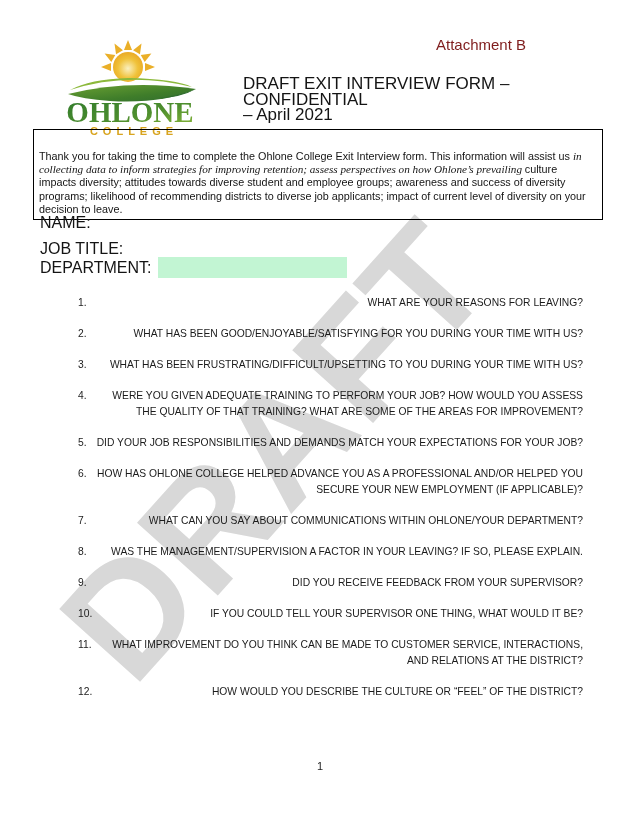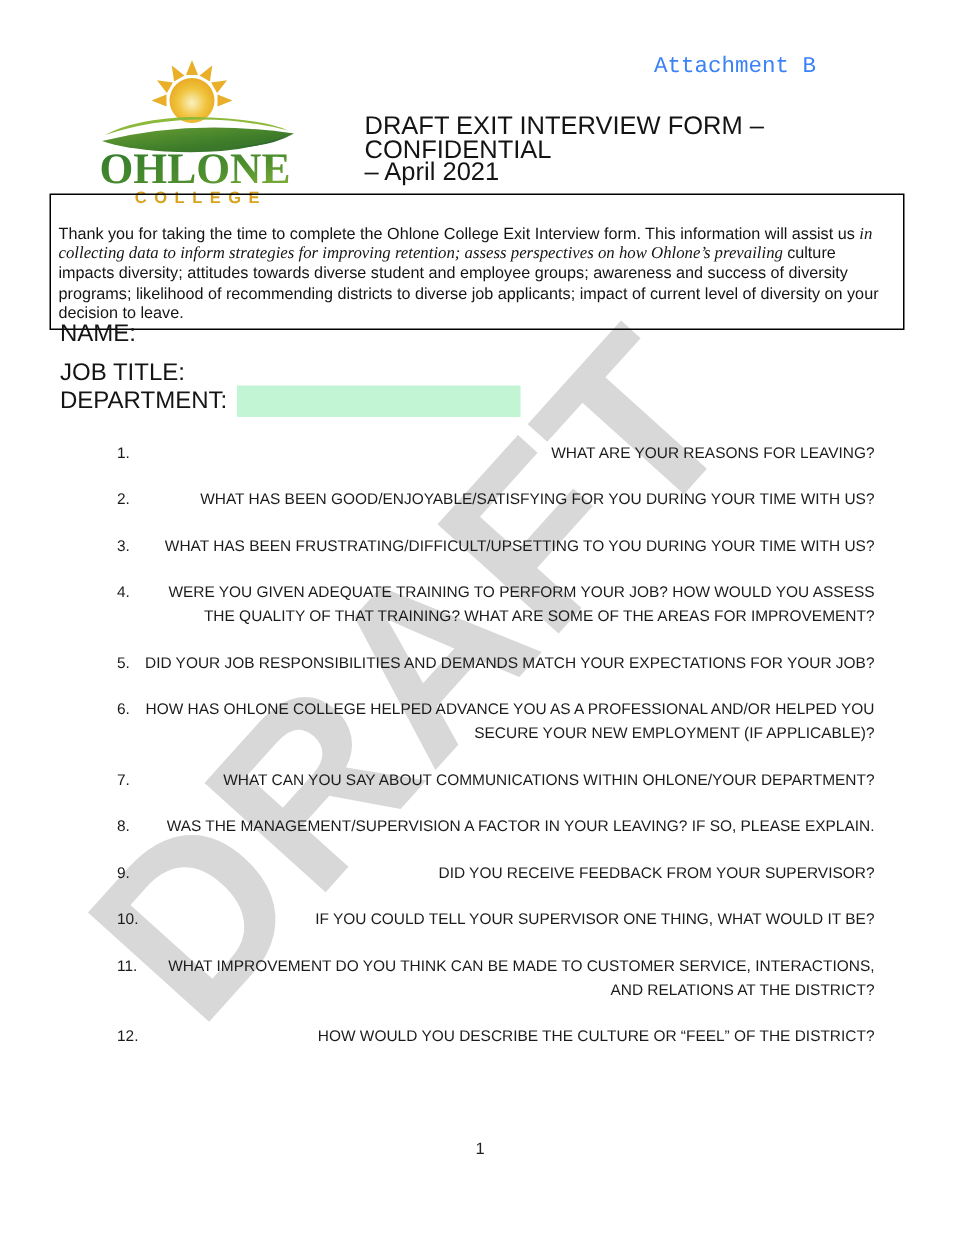--- a/index.html
+++ b/index.html
@@ -27,21 +27,21 @@
     transform: rotate(-48deg);
     z-index: 0;
     user-select: none;
     white-space: nowrap;
   }
 
   .content { position: absolute; inset: 0; z-index: 1; }
 
   .attachment {
     position: absolute; left: 436px; top: 36px;
-    font-size: 15px; color: #3b82f6; font-family: Liberation Mono, monospace;
+    font-size: 15px; color: #7f1d1d;
   }
 
   .logo { position: absolute; left: 58px; top: 38px; }
 
   .header-block {
     position: absolute; left: 243px; top: 76px; width: 340px;
   }
   .header-title { font-size: 17px; line-height: 15.5px; color: #141414; }
   .header-org   { font-size: 11.5px; line-height: 14px; margin-top: 1px; color: #141414; }
 

